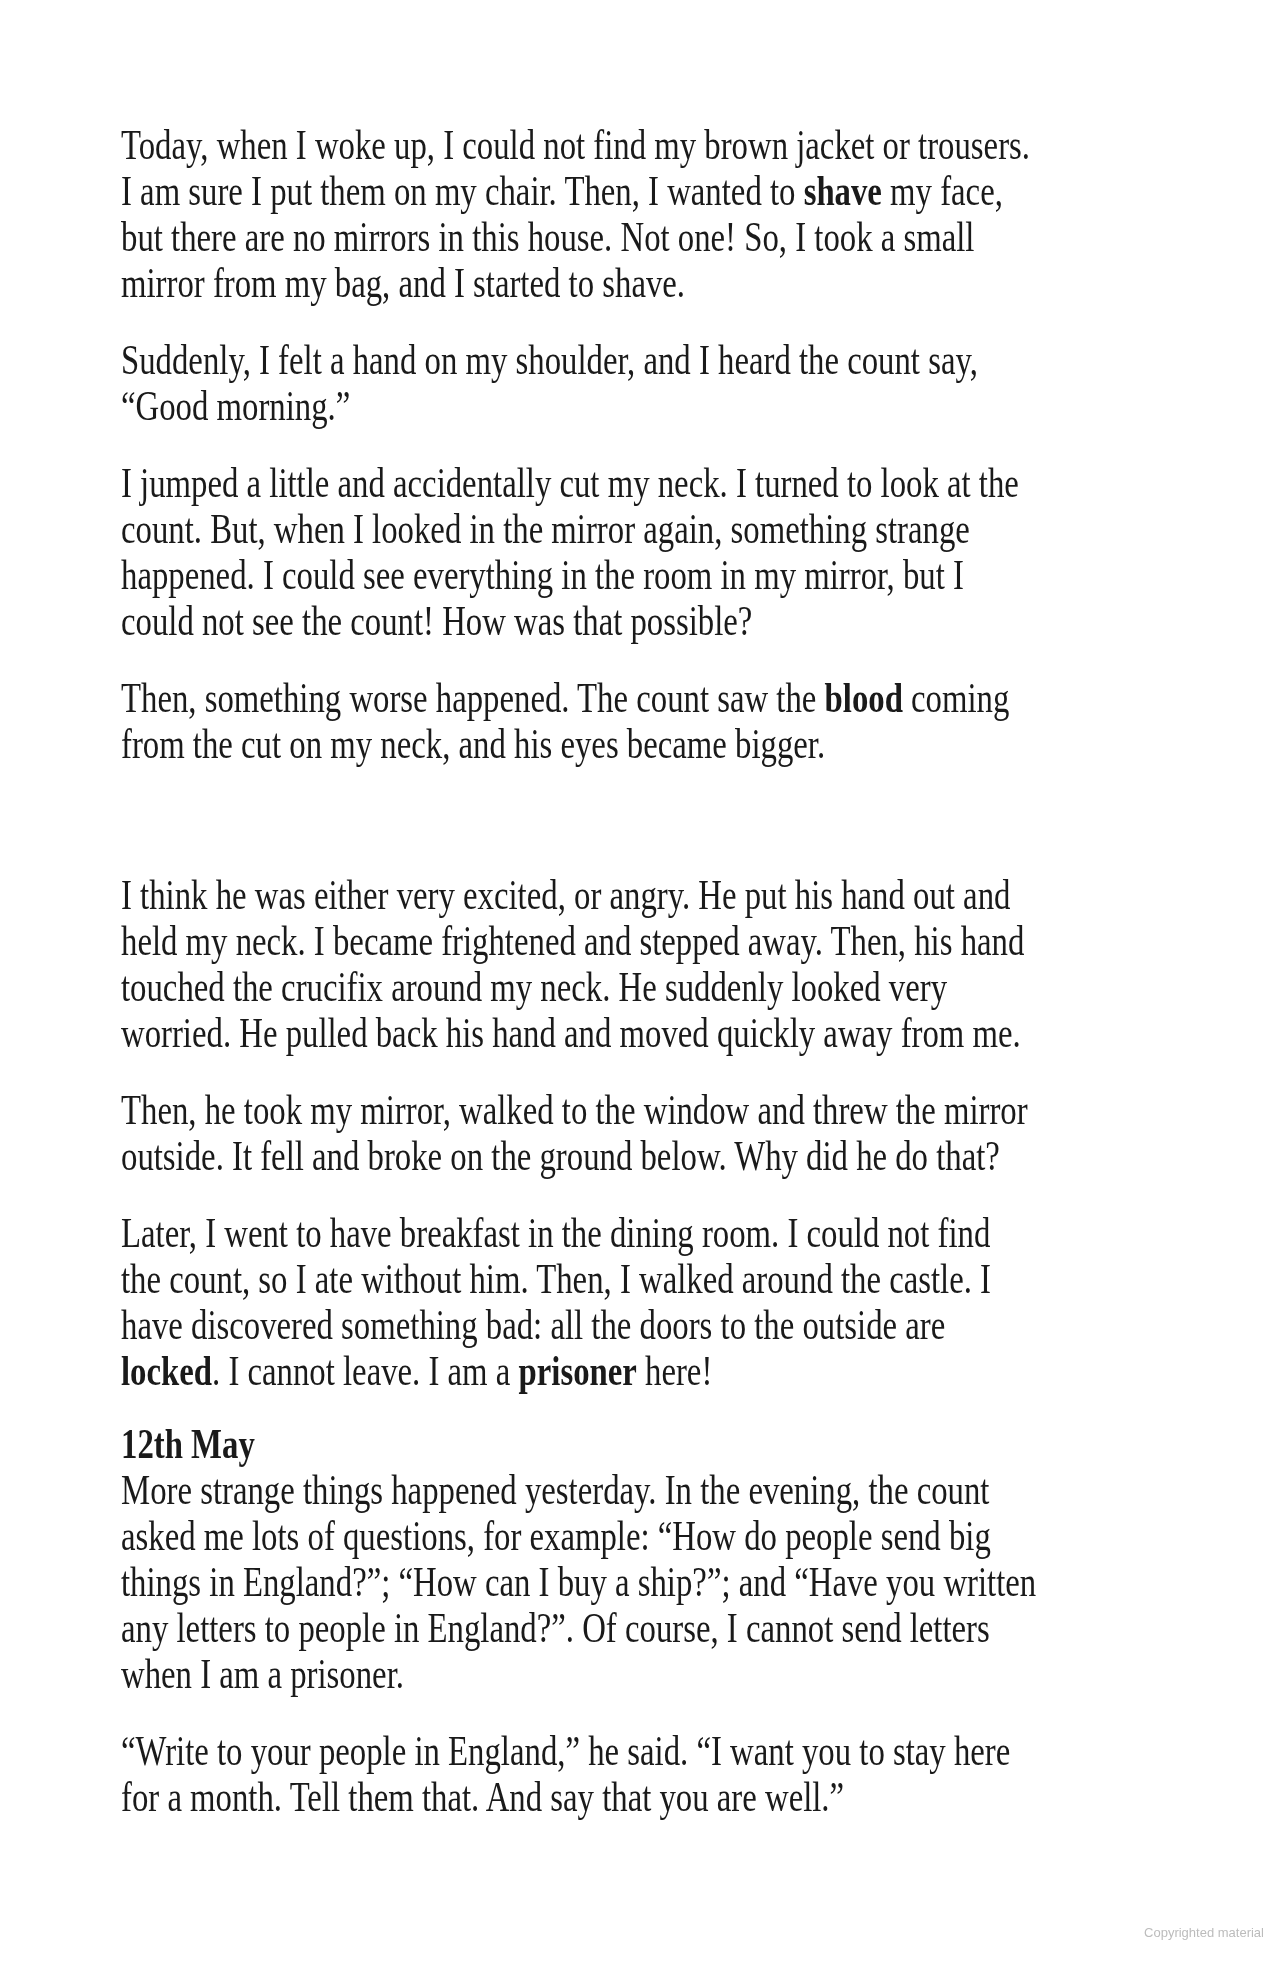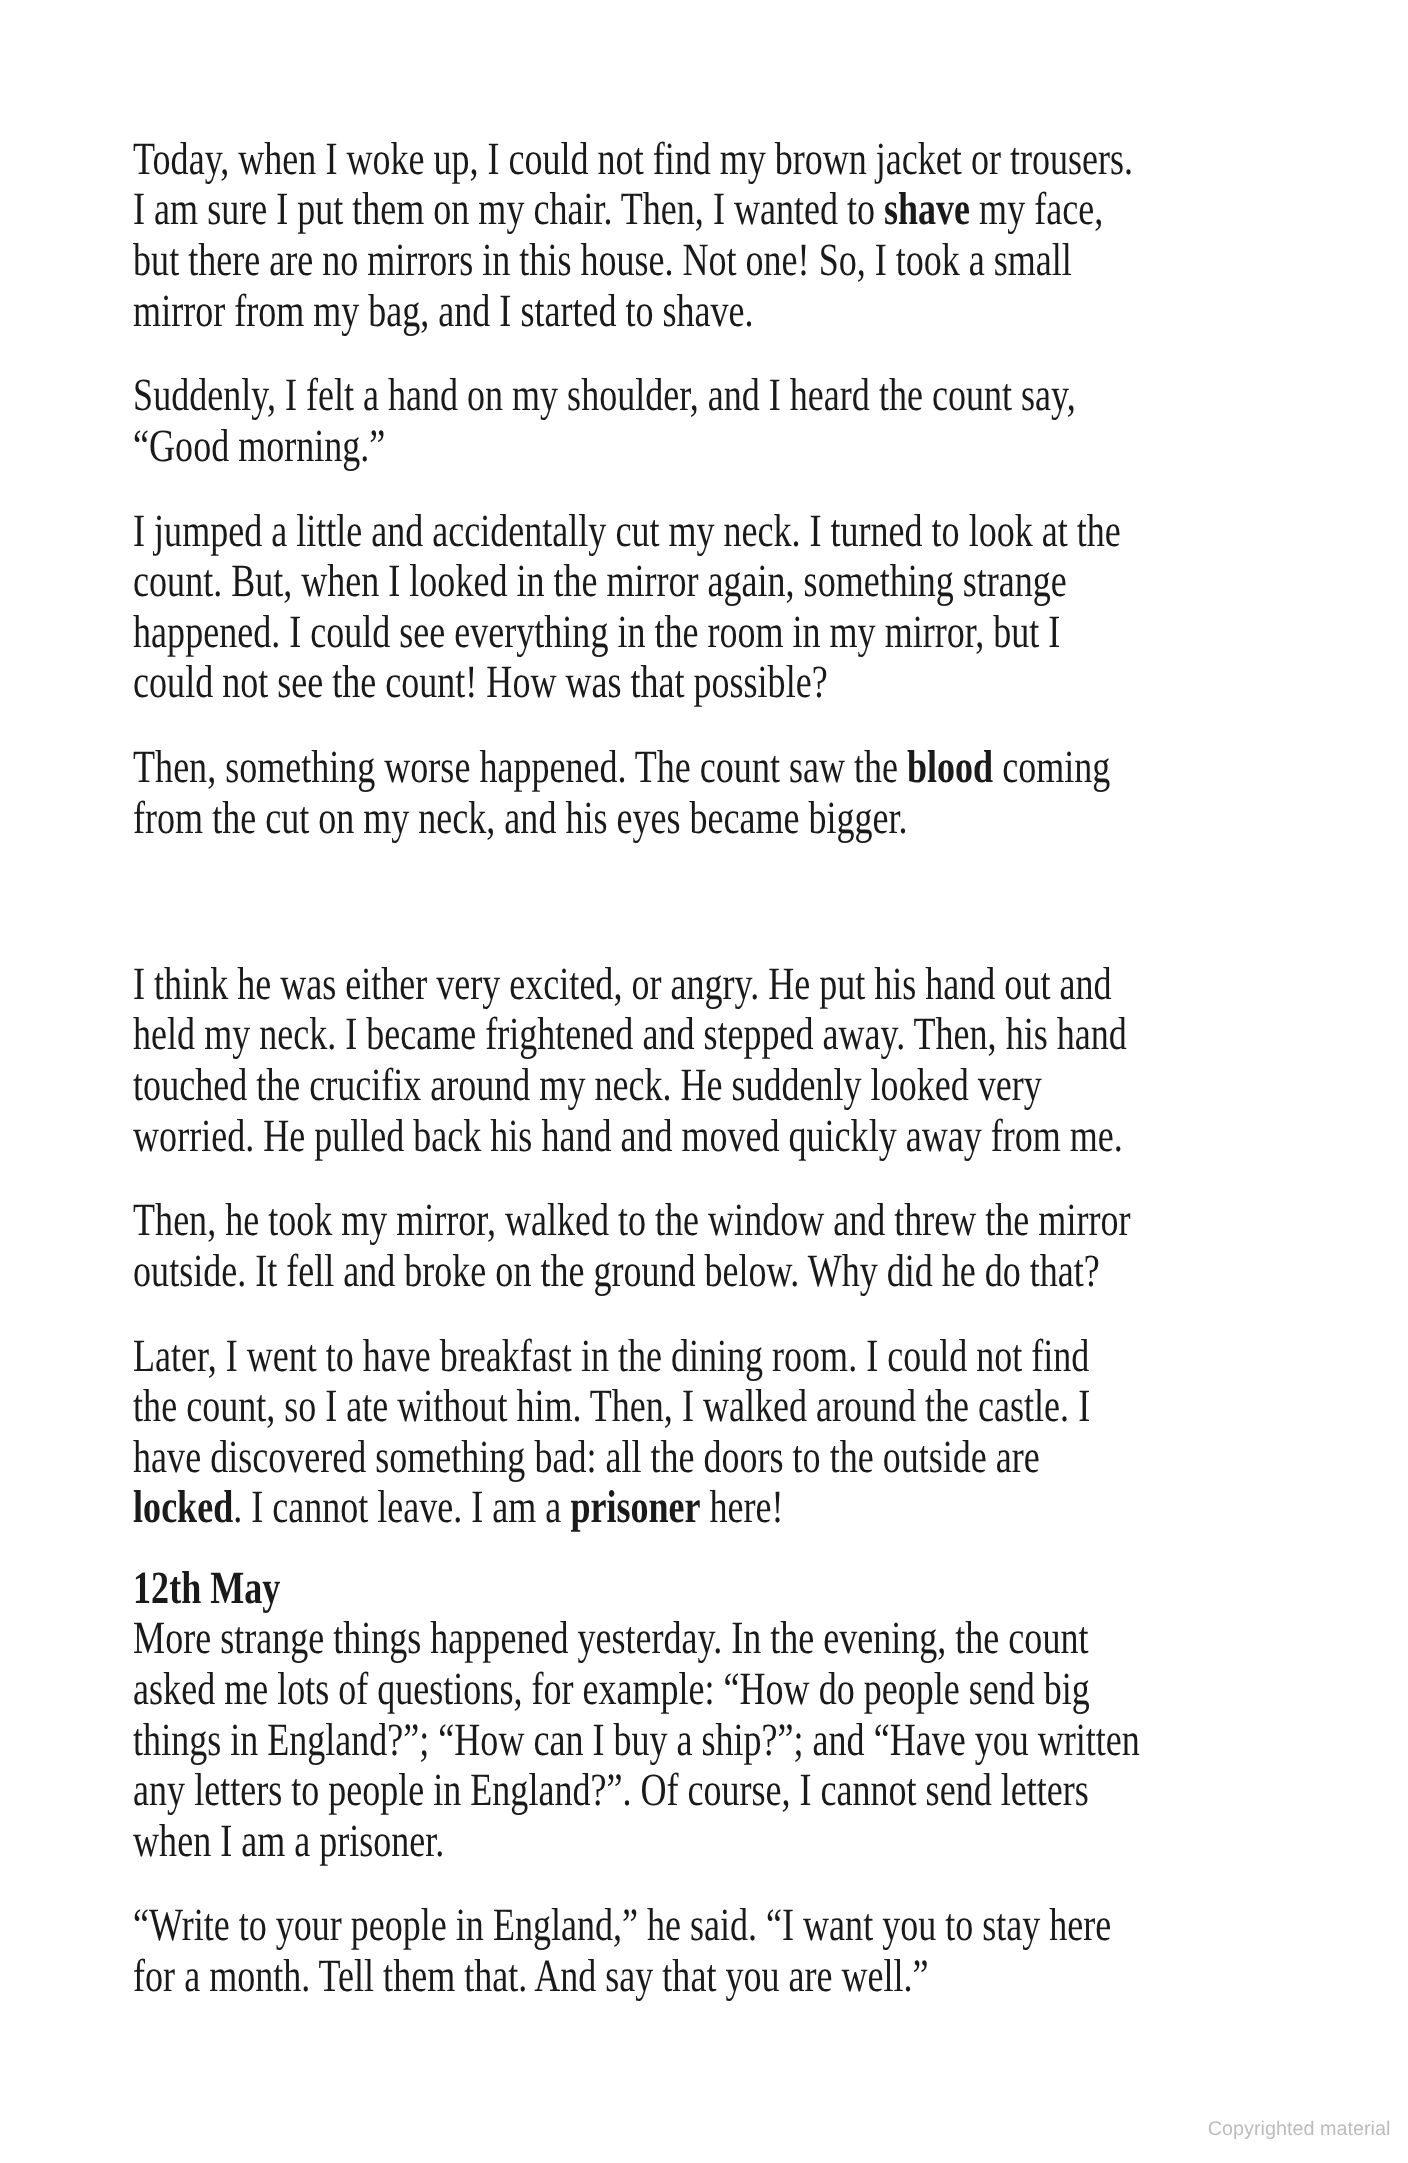--- a/index.html
+++ b/index.html
@@ -46,21 +46,21 @@
     white-space: nowrap;
   }
   .bold {
     font-weight: 700;
   }
   .copyright {
     position: absolute;
     top: 1925px;
     right: 16px;
     font-family: "Liberation Sans", sans-serif;
-    font-size: 18px;
+    font-size: 13px;
     color: #bcbcbc;
   }
 </style>
 </head>
 <body>
 
 <div class="page" style="background: rgb(255, 255, 255); border-radius: 27px;">
   <div class="text-block" style="color: rgb(26, 26, 26);">
       <div class="para">
         <div class="line"><span>Today, when I woke up, I could not find my brown jacket or trousers.</span></div>

